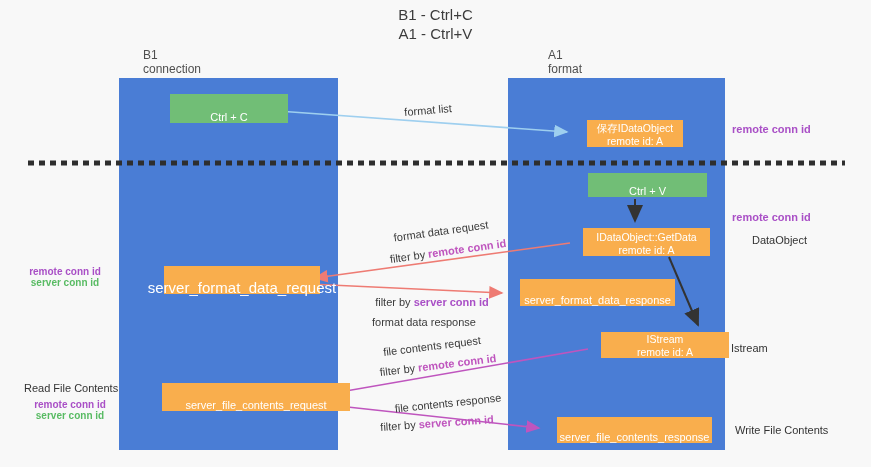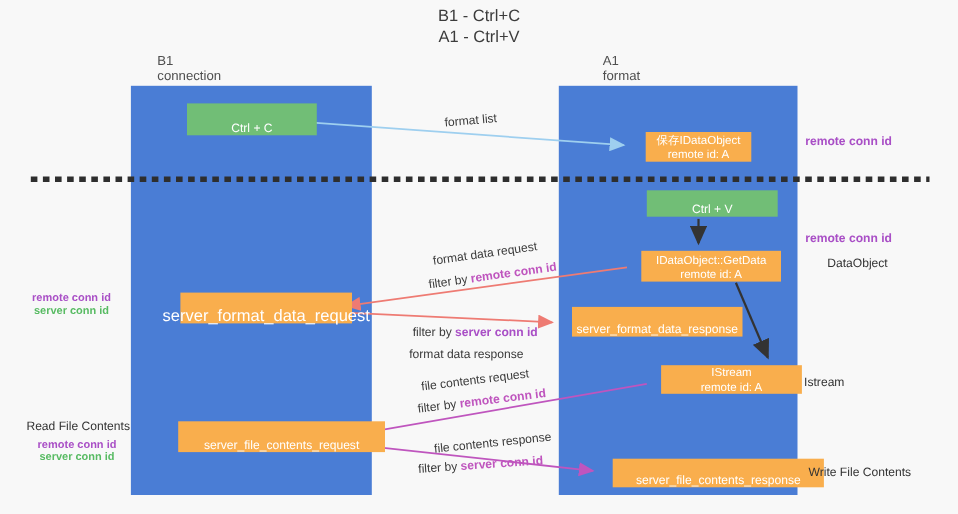--- a/index.html
+++ b/index.html
@@ -97,21 +97,21 @@
   <div class="abs node orange" style="left:508px;top:279px;width:155px;height:27px;font-size:11px;">
     <span>server_format_data_response</span>
   </div>
   <div class="abs node orange" style="left:589px;top:332px;width:128px;height:26px;">
     <span>IStream</span>
     <span>remote id: A</span>
   </div>
   <div class="abs node orange" style="left:150px;top:383px;width:188px;height:28px;font-size:11px;">
     <span>server_file_contents_request</span>
   </div>
-  <div class="abs node orange" style="left:545px;top:417px;width:192px;height:26px;font-size:11px;">
+  <div class="abs node orange" style="left:545px;top:417px;width:155px;height:26px;font-size:11px;">
     <span>server_file_contents_response</span>
   </div>
 
   <div class="abs ann purple" style="left:732px;top:123px;">remote conn id</div>
   <div class="abs ann purple" style="left:732px;top:211px;">remote conn id</div>
   <div class="abs ann" style="left:732px;top:234px;padding-left:20px;">DataObject</div>
   <div class="abs ann" style="left:731px;top:342px;">Istream</div>
   <div class="abs ann" style="left:735px;top:424px;">Write File Contents</div>
 
   <div class="abs sidegroup" style="left:25px;top:266px;width:80px;">

